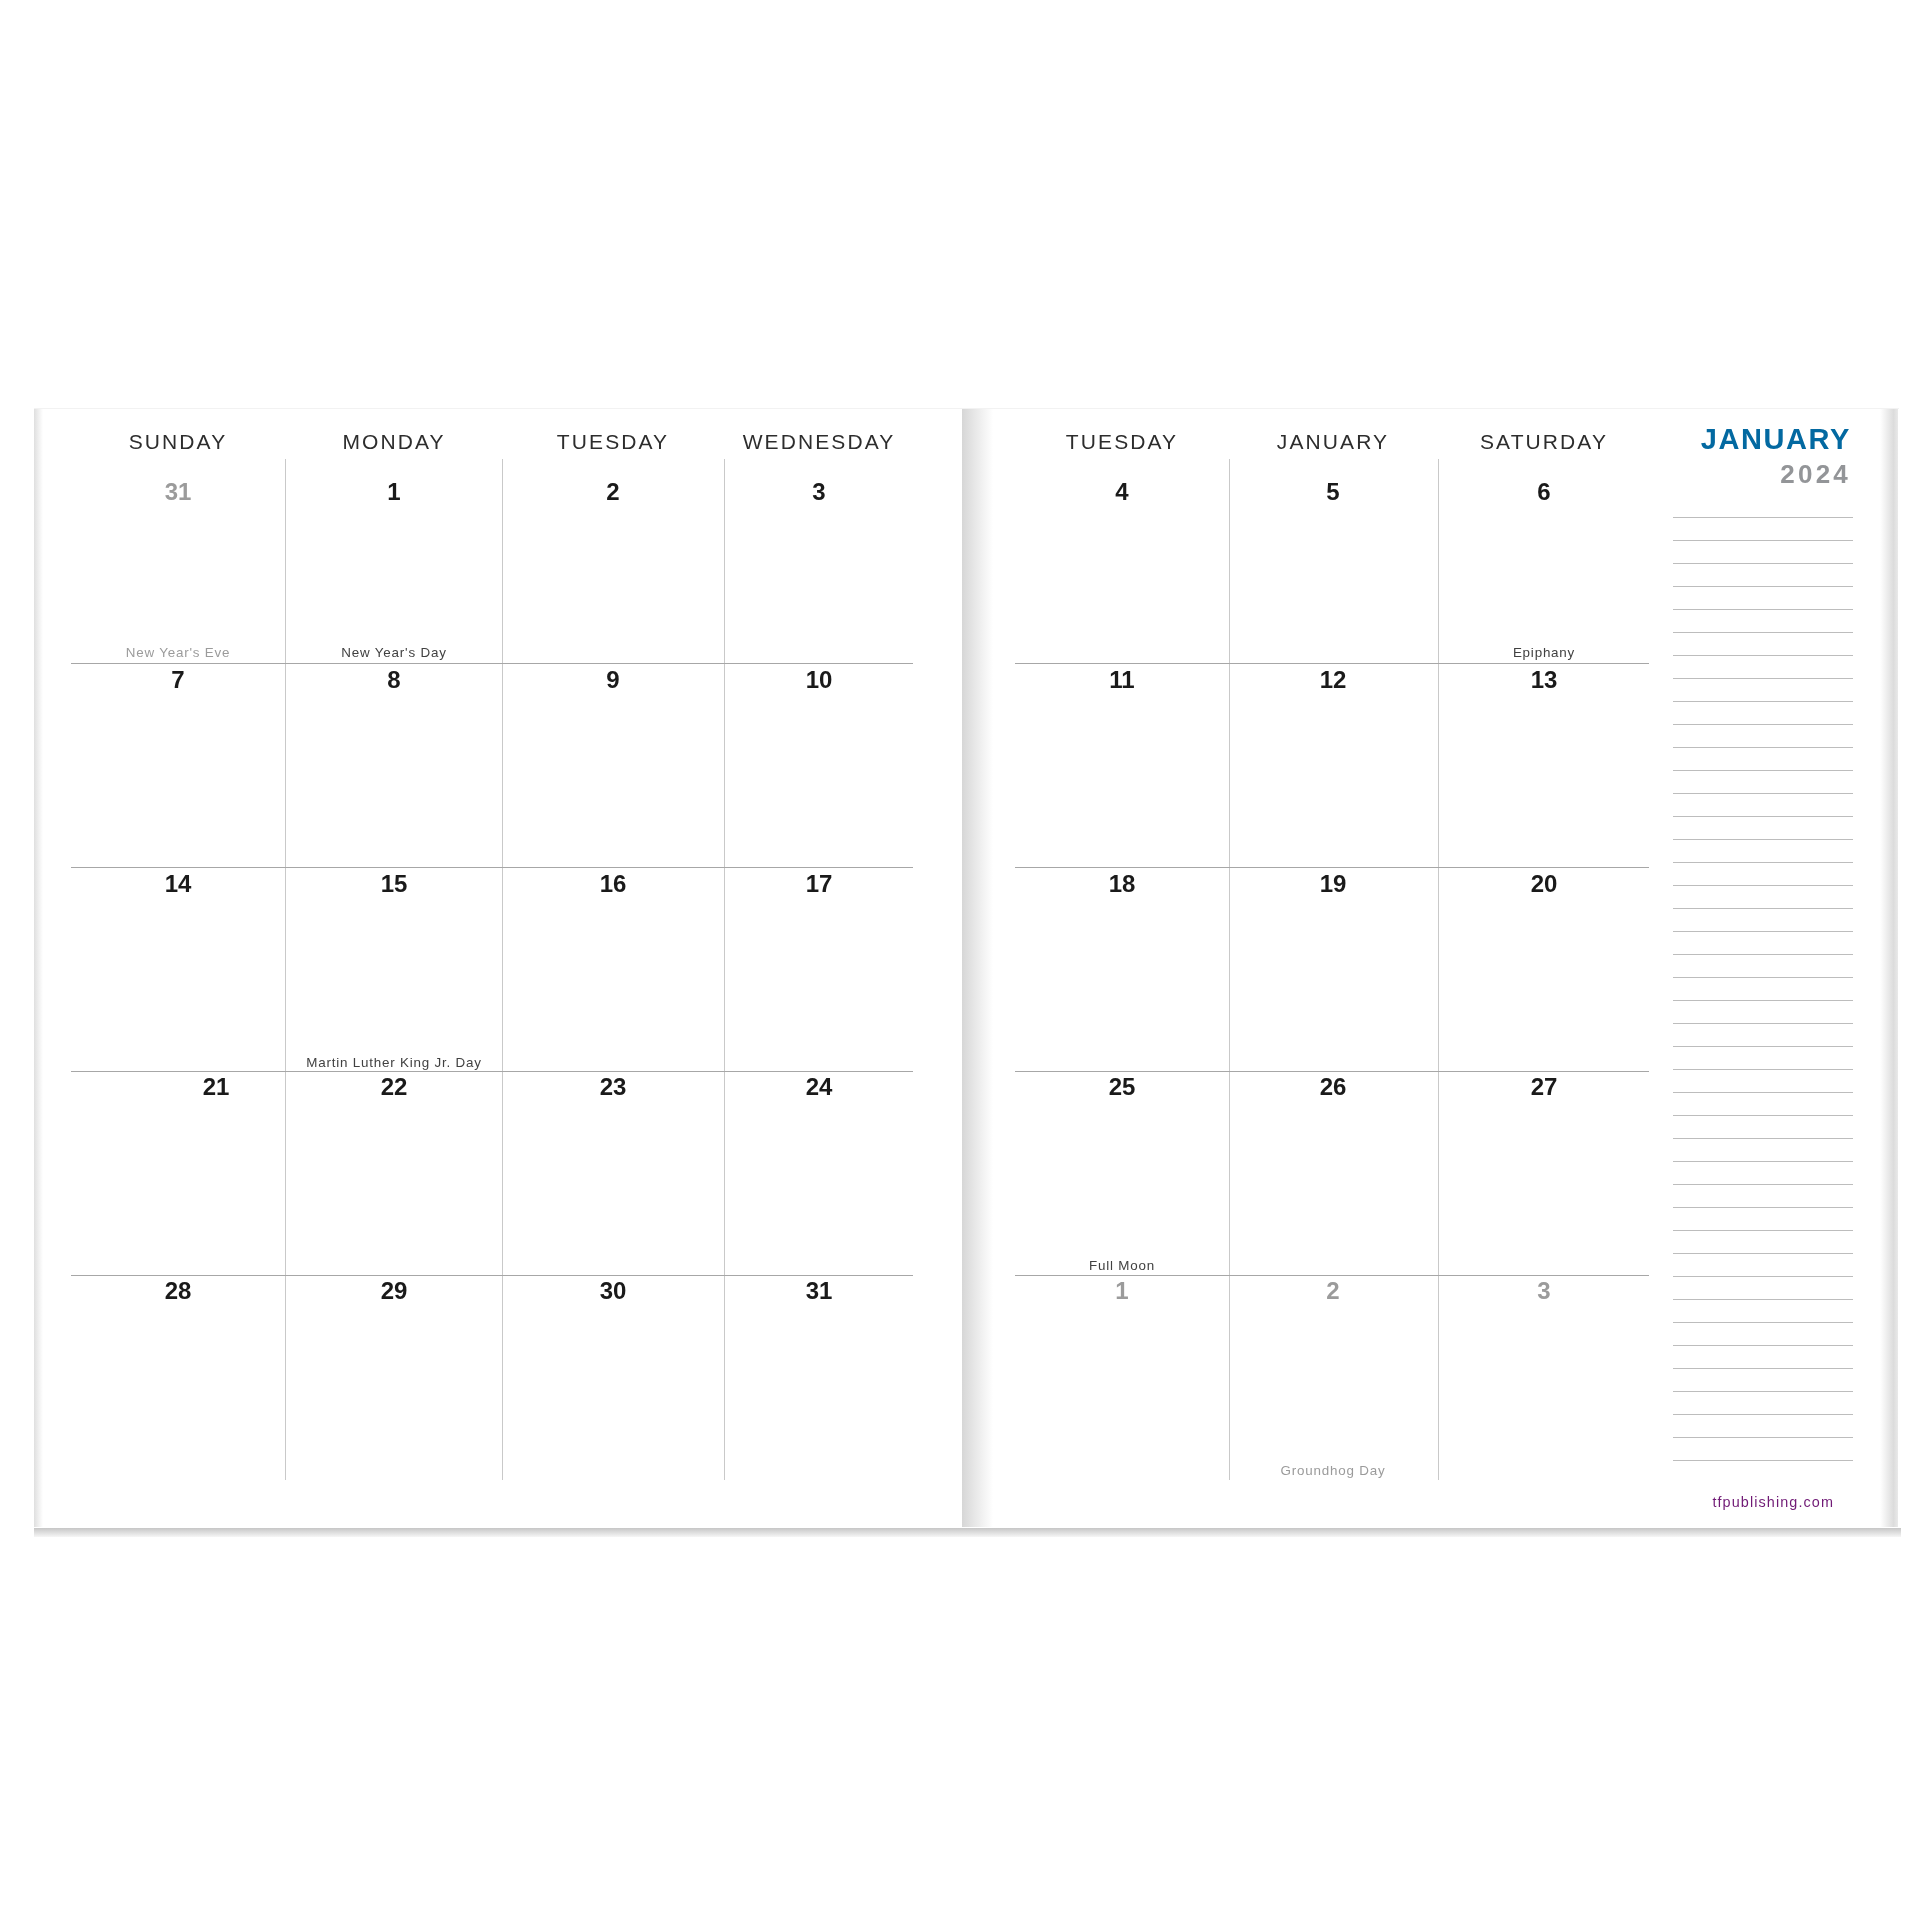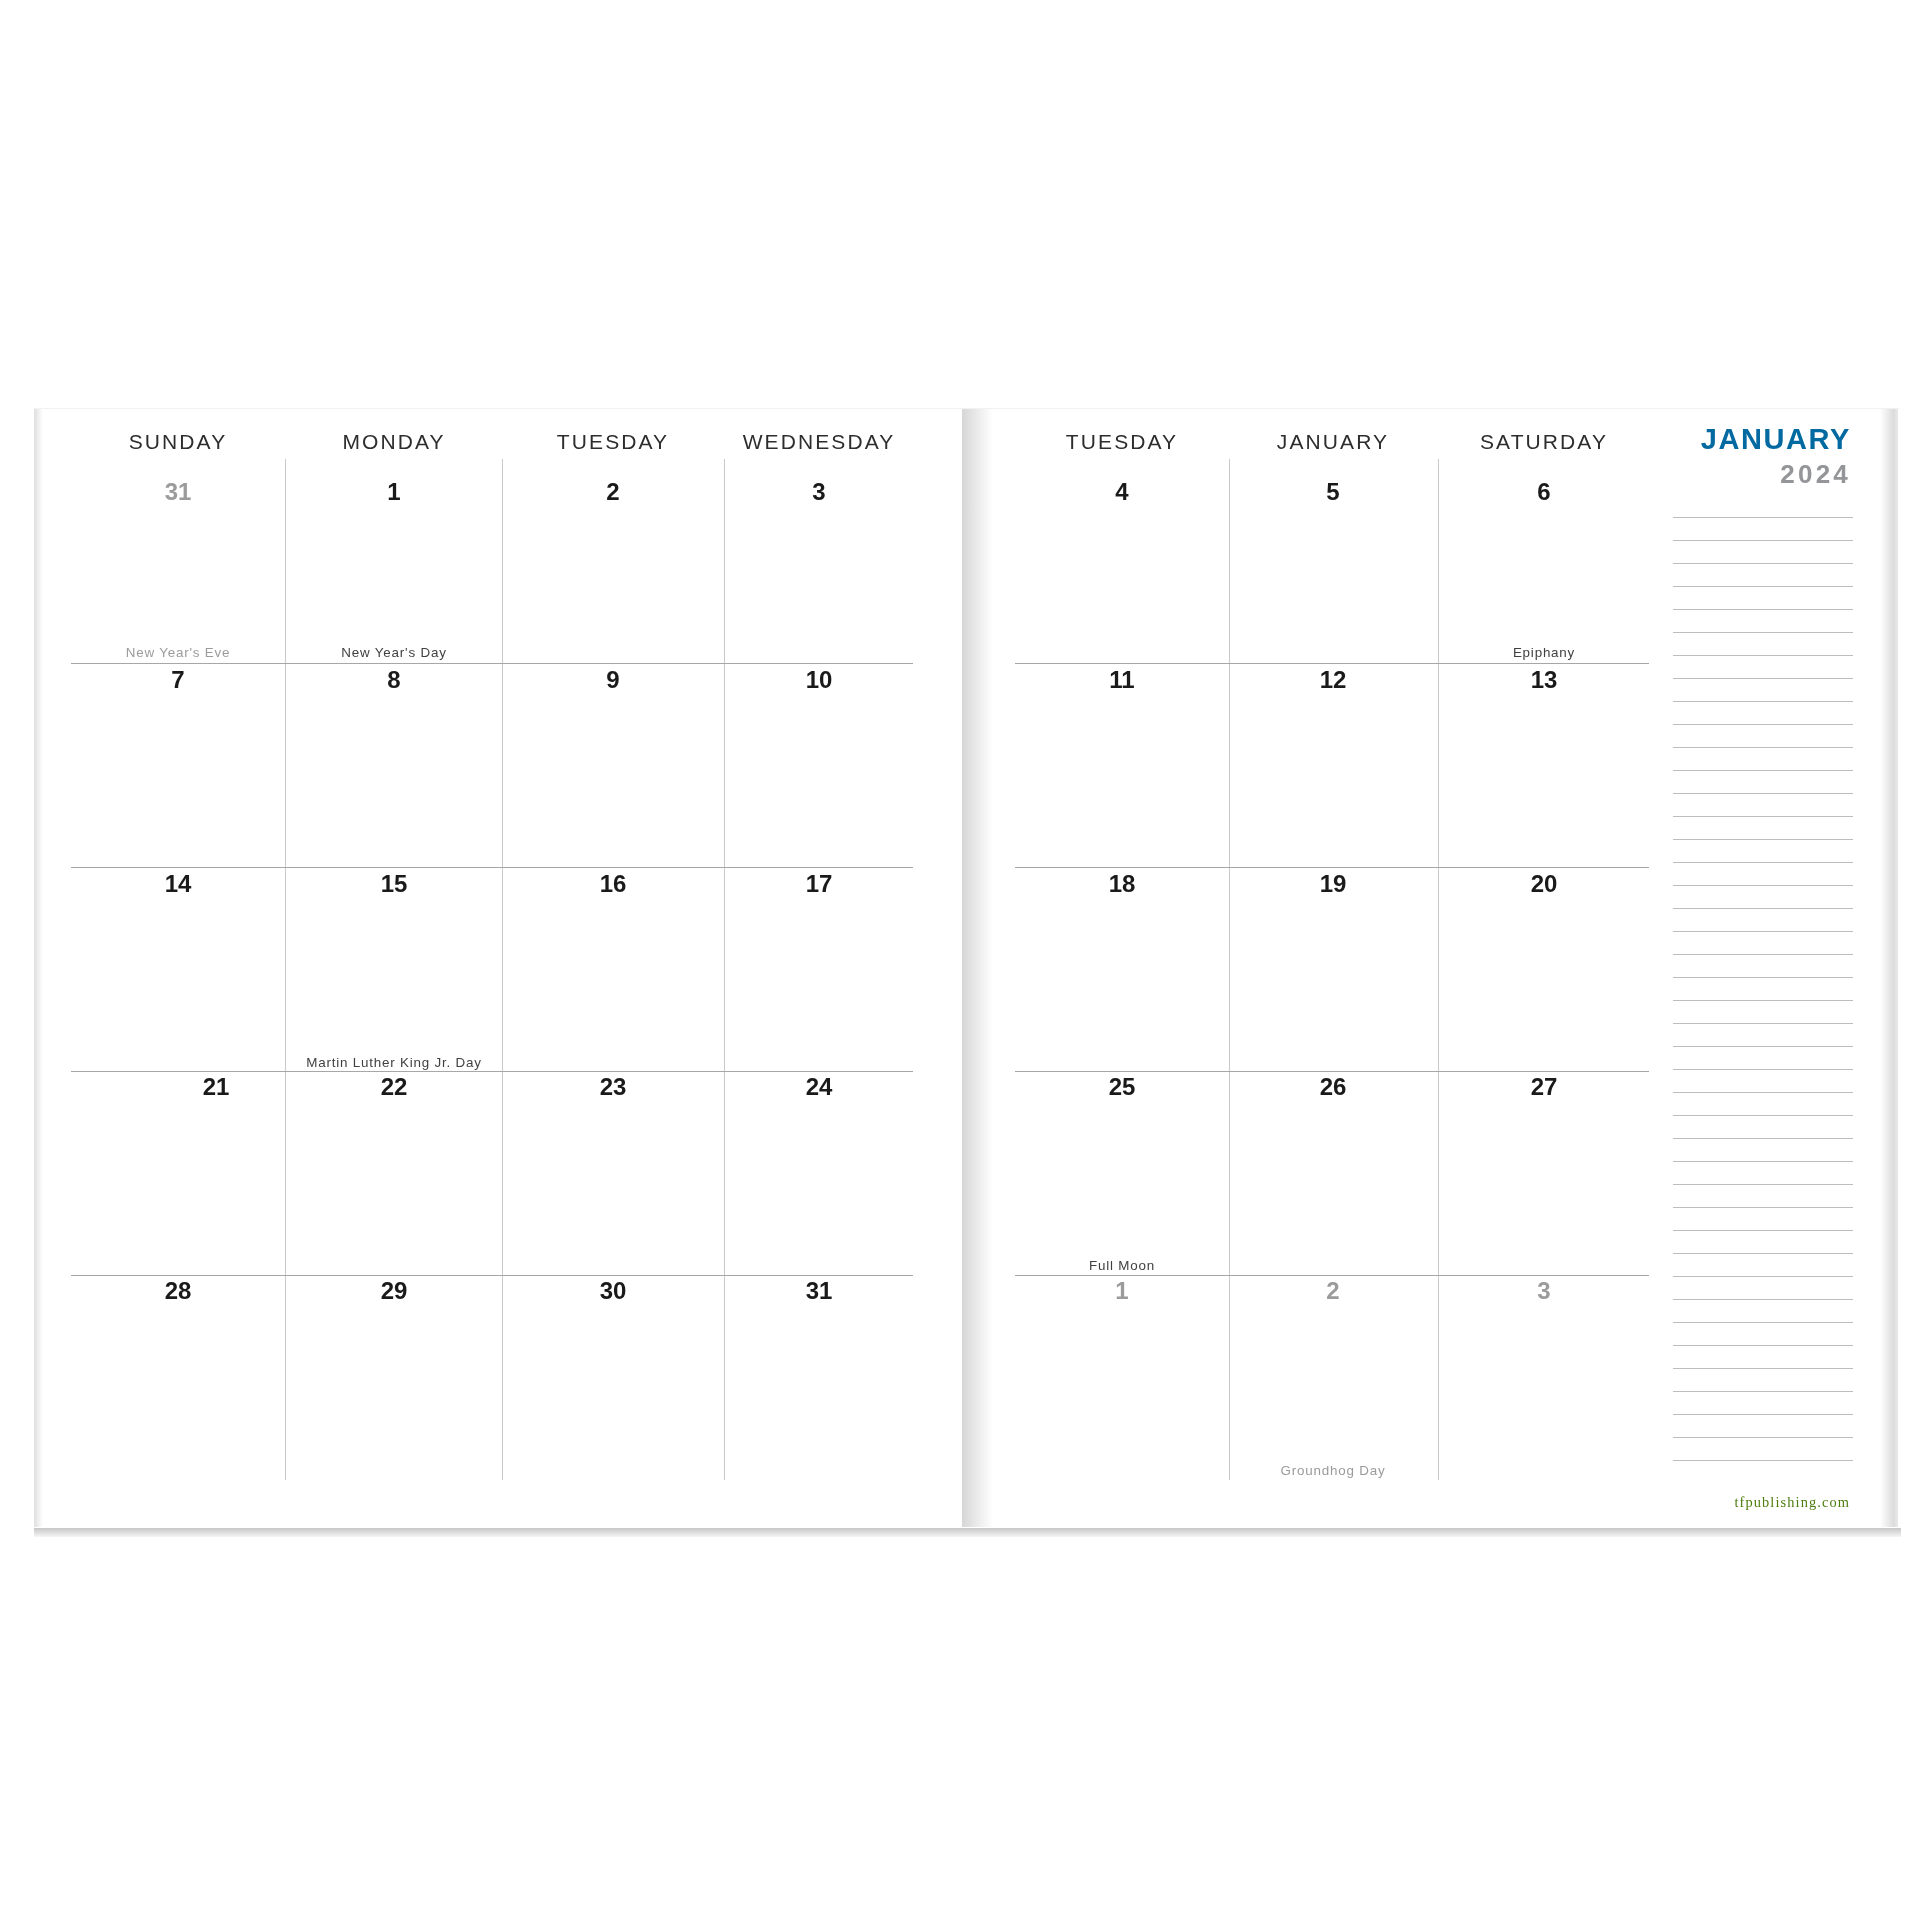--- a/index.html
+++ b/index.html
@@ -32,22 +32,22 @@
       color:#414141;line-height:13.4px;white-space:nowrap;}
   .hol.muted{color:#9b9b9b;}
 
   
   #month-title{position:absolute;right:75px;top:425px;font-size:29px;font-weight:bold;
       letter-spacing:1.6px;color:#0369a1;line-height:1;}
   #year-label{position:absolute;right:75px;top:461px;font-size:26px;font-weight:bold;
       letter-spacing:3.2px;color:#939598;line-height:1;}
   #notes-lines{position:absolute;left:1673px;top:517px;width:180px;height:966px;
       background:repeating-linear-gradient(to bottom,#bdbdbd 0px,#bdbdbd 1.1px,rgba(0,0,0,0) 1.1px,rgba(0,0,0,0) 23px);}
-  #website{position:absolute;right:76px;top:1495px;font-size:14.4px;letter-spacing:1.1px;
-      color:#4d7c0f;line-height:1;font-family:Liberation Serif, serif;}
+  #website{position:absolute;right:92px;top:1495px;font-size:14.4px;letter-spacing:1.1px;
+      color:#701a75;line-height:1;}
 </style>
 </head>
 <body>
 
 <div id="canvas">
 
   <div id="top-edge"></div>
   <div id="left-edge" class="edge"></div>
   <div id="gutter" class="edge"></div>
   <div id="right-edge" class="edge"></div>

